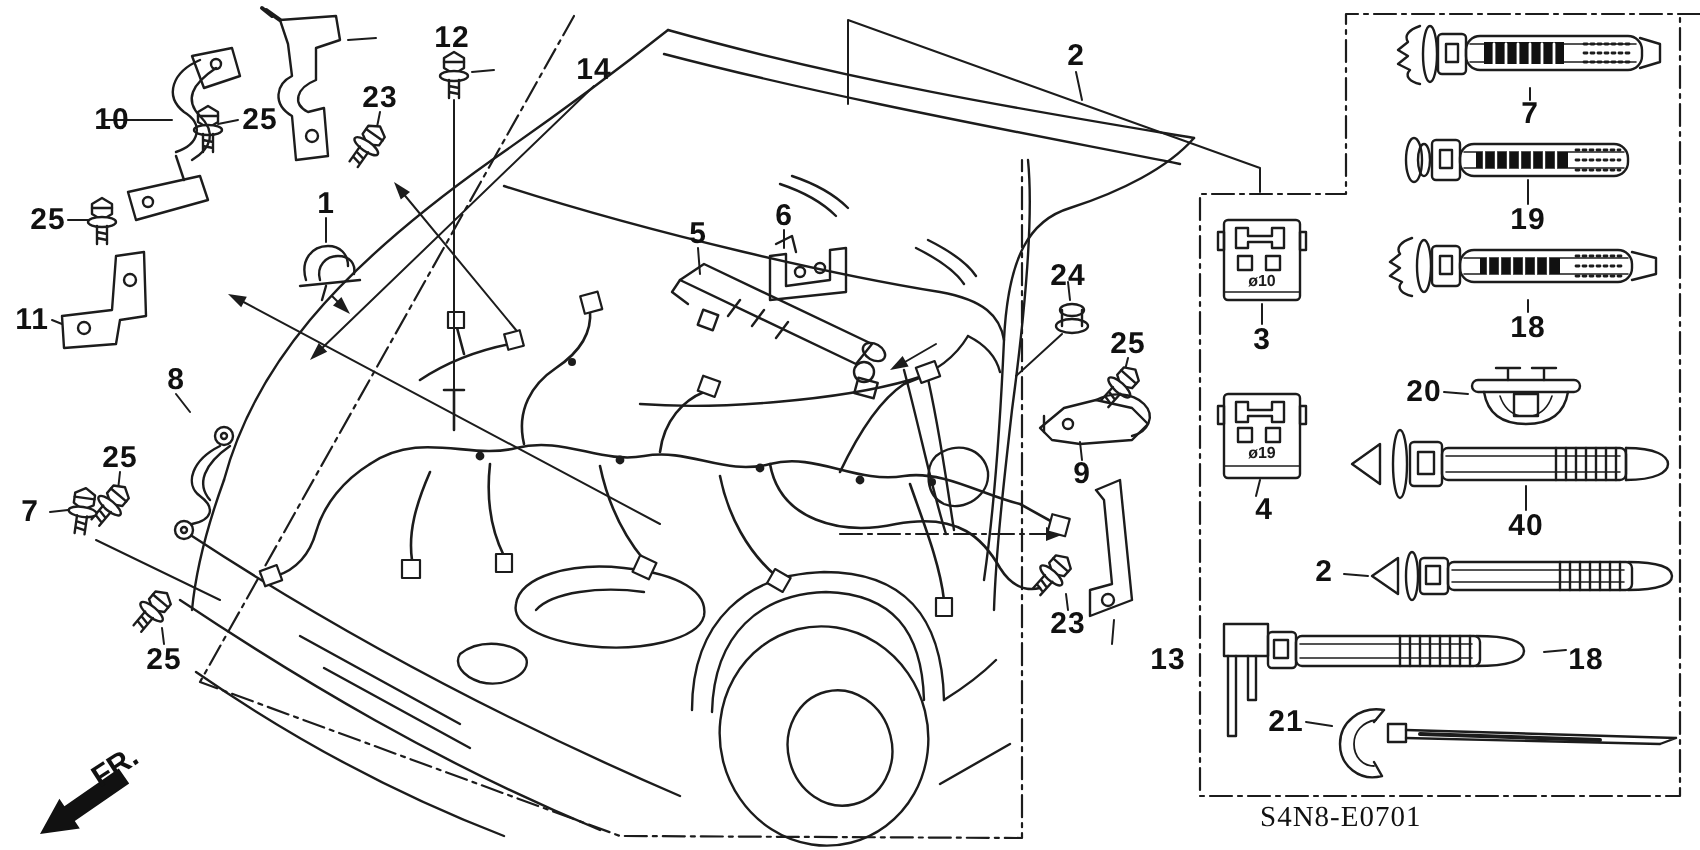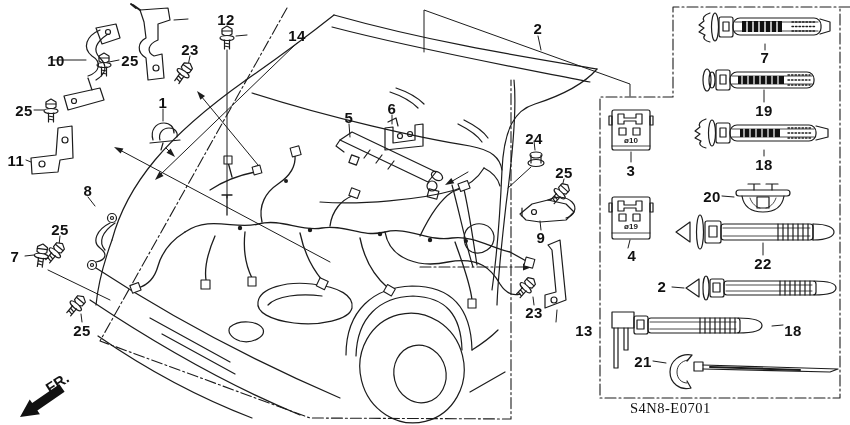--- a/index.html
+++ b/index.html
@@ -337,19 +337,19 @@
       <span class="callout" style="left: 564px; top: 172px;">25</span>
       <span class="callout" style="left: 541px; top: 237px;">9</span>
       <span class="callout" style="left: 534px; top: 312px;">23</span>
       <span class="callout" style="left: 556px; top: 330px; margin-left: 28px;">13</span>
       <span class="callout" style="left: 765px; top: 57px;">7</span>
       <span class="callout" style="left: 764px; top: 110px;">19</span>
       <span class="callout" style="left: 764px; top: 164px;">18</span>
       <span class="callout" style="left: 631px; top: 170px;">3</span>
       <span class="callout" style="left: 712px; top: 196px;">20</span>
       <span class="callout" style="left: 632px; top: 255px;">4</span>
-      <span class="callout" style="left: 763px; top: 263px;">22</span>
+      <span class="callout" style="left: 763px; top: 263px;">40</span>
       <span class="callout" style="left: 662px; top: 286px;">2</span>
       <span class="callout" style="left: 793px; top: 330px;">18</span>
       <span class="callout" style="left: 643px; top: 361px;">21</span>
     </div>
 
 </div>
 
 </body></html>

